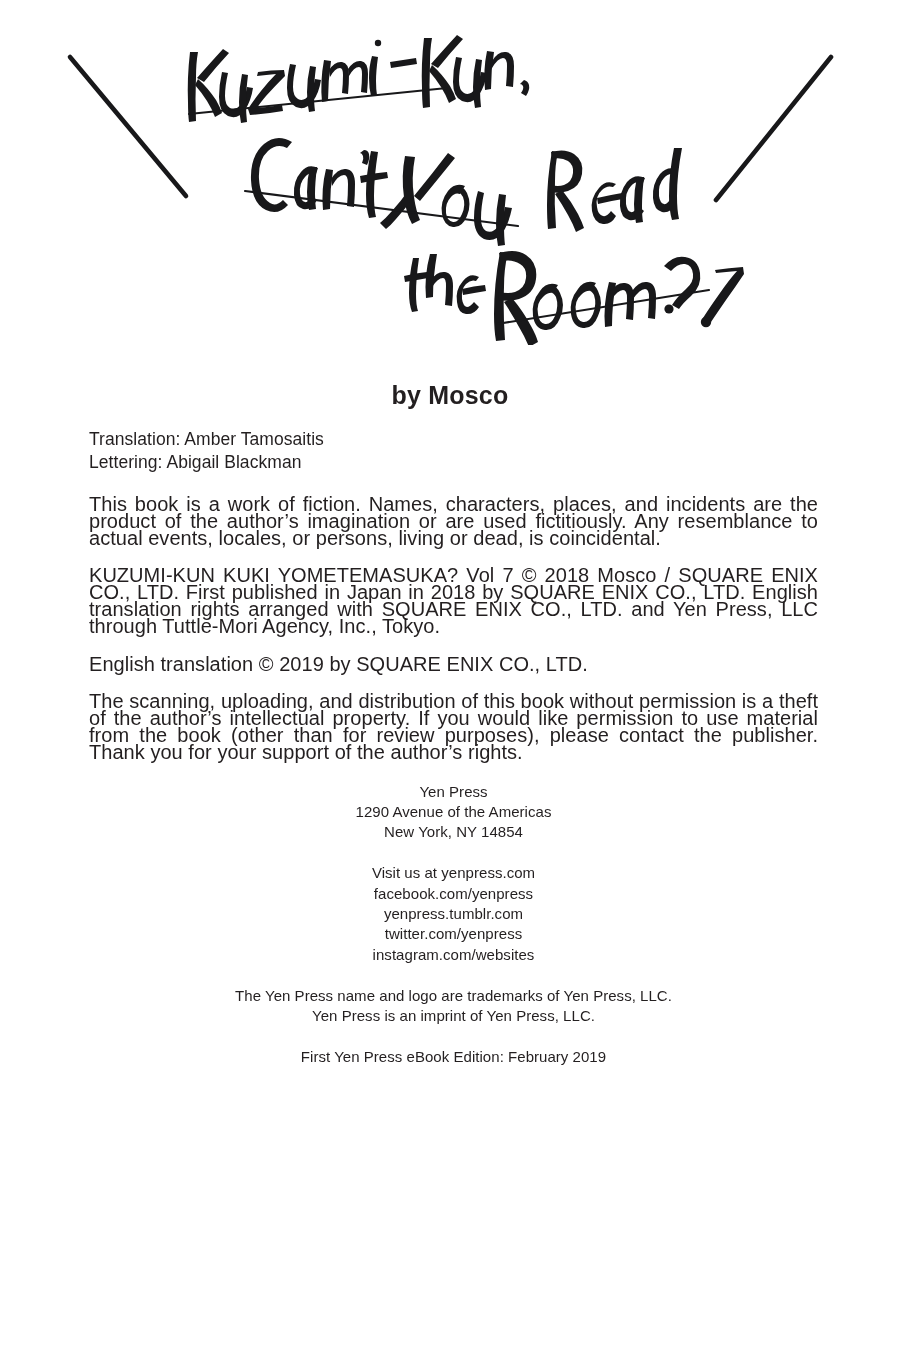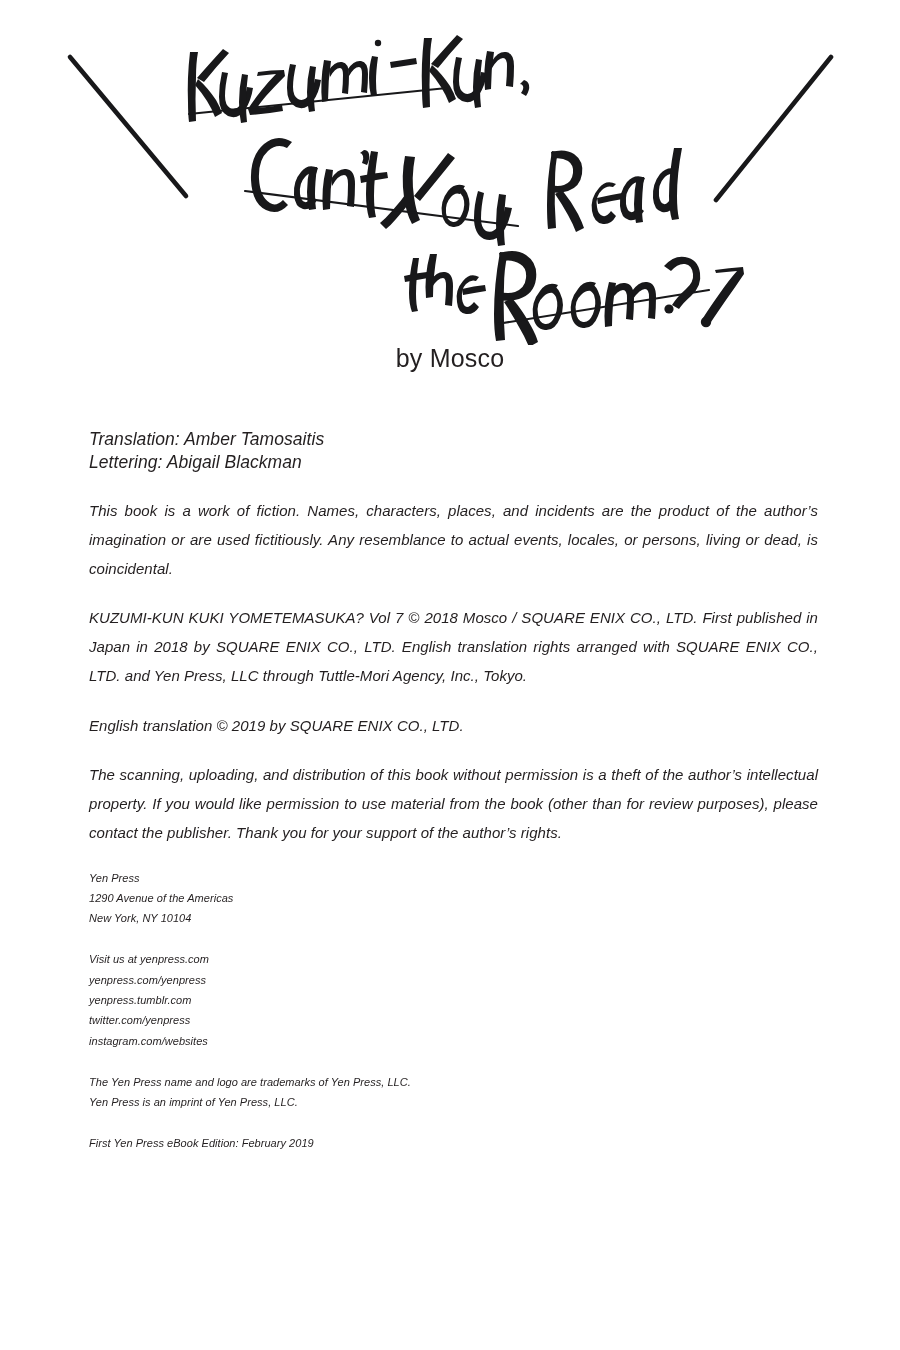--- a/index.html
+++ b/index.html
@@ -42,61 +42,61 @@
     stroke: #18181a;
     stroke-width: 4.6;
     fill: none;
     stroke-linecap: round;
   }
 
   
   .byline {
     position: absolute;
     left: 0;
-    top: 344px;
+    top: 381px;
     width: 900px;
     text-align: center;
     font-size: 25px;
-    font-weight: 400;
+    font-weight: 700;
     letter-spacing: 0.2px;
     color: #231f20;
   }
 
   
   .doc {
     position: absolute;
     left: 89px;
     top: 428px;
     width: 729px;
-    font-style: italic;
   }
 
   .credits {
     font-size: 17.5px;
     line-height: 23px;
     letter-spacing: 0.05px;
     margin-bottom: 22px;
   }
   .credits div { white-space: nowrap; }
 
   .para {
-    font-size: 15px;
-    line-height: 29px;
+    font-size: 20px;
+    line-height: 17px;
     text-align: justify;
     text-justify: inter-word;
     margin-bottom: 20.4px;
     letter-spacing: 0.04px;
   }
   .para:last-child { margin-bottom: 0; }
 
   .block {
-    font-size: 11px;
+    font-size: 15px;
     line-height: 20.4px;
     margin-bottom: 20.4px;
     letter-spacing: 0.04px;
+    text-align: center;
   }
   .block div { white-space: nowrap; }
 </style>
 </head>
 <body>
 
 <div class="title-block">
   <svg viewBox="0 0 900 345" xmlns="http://www.w3.org/2000/svg" aria-hidden="true">
 
     <path class="rule-thick" d="M70,57 L186,196"></path>
@@ -231,26 +231,26 @@
   <p class="para">KUZUMI-KUN KUKI YOMETEMASUKA? Vol 7 © 2018 Mosco / SQUARE ENIX CO., LTD. First published in Japan in 2018 by SQUARE ENIX CO., LTD. English translation rights arranged with SQUARE ENIX CO., LTD. and Yen Press, LLC through Tuttle-Mori Agency, Inc., Tokyo.</p>
 
   <p class="para">English translation © 2019 by SQUARE ENIX CO., LTD.</p>
 
 
   <p class="para">The scanning, uploading, and distribution of this book without permission is a theft of the author’s intellectual property. If you would like permission to use material from the book (other than for review purposes), please contact the publisher. Thank you for your support of the author’s rights.</p>
 
   <div class="block">
     <div>Yen Press</div>
     <div>1290 Avenue of the Americas</div>
-    <div>New York, NY 10104</div>
+    <div>New York, NY 14854</div>
   </div>
 
   <div class="block">
     <div>Visit us at yenpress.com</div>
-    <div>yenpress.com/yenpress</div>
+    <div>facebook.com/yenpress</div>
     <div>yenpress.tumblr.com</div>
     <div>twitter.com/yenpress</div>
     <div>instagram.com/websites</div>
   </div>
 
   <div class="block">
     <div>The Yen Press name and logo are trademarks of Yen Press, LLC.</div>
     <div>Yen Press is an imprint of Yen Press, LLC.</div>
   </div>
 

